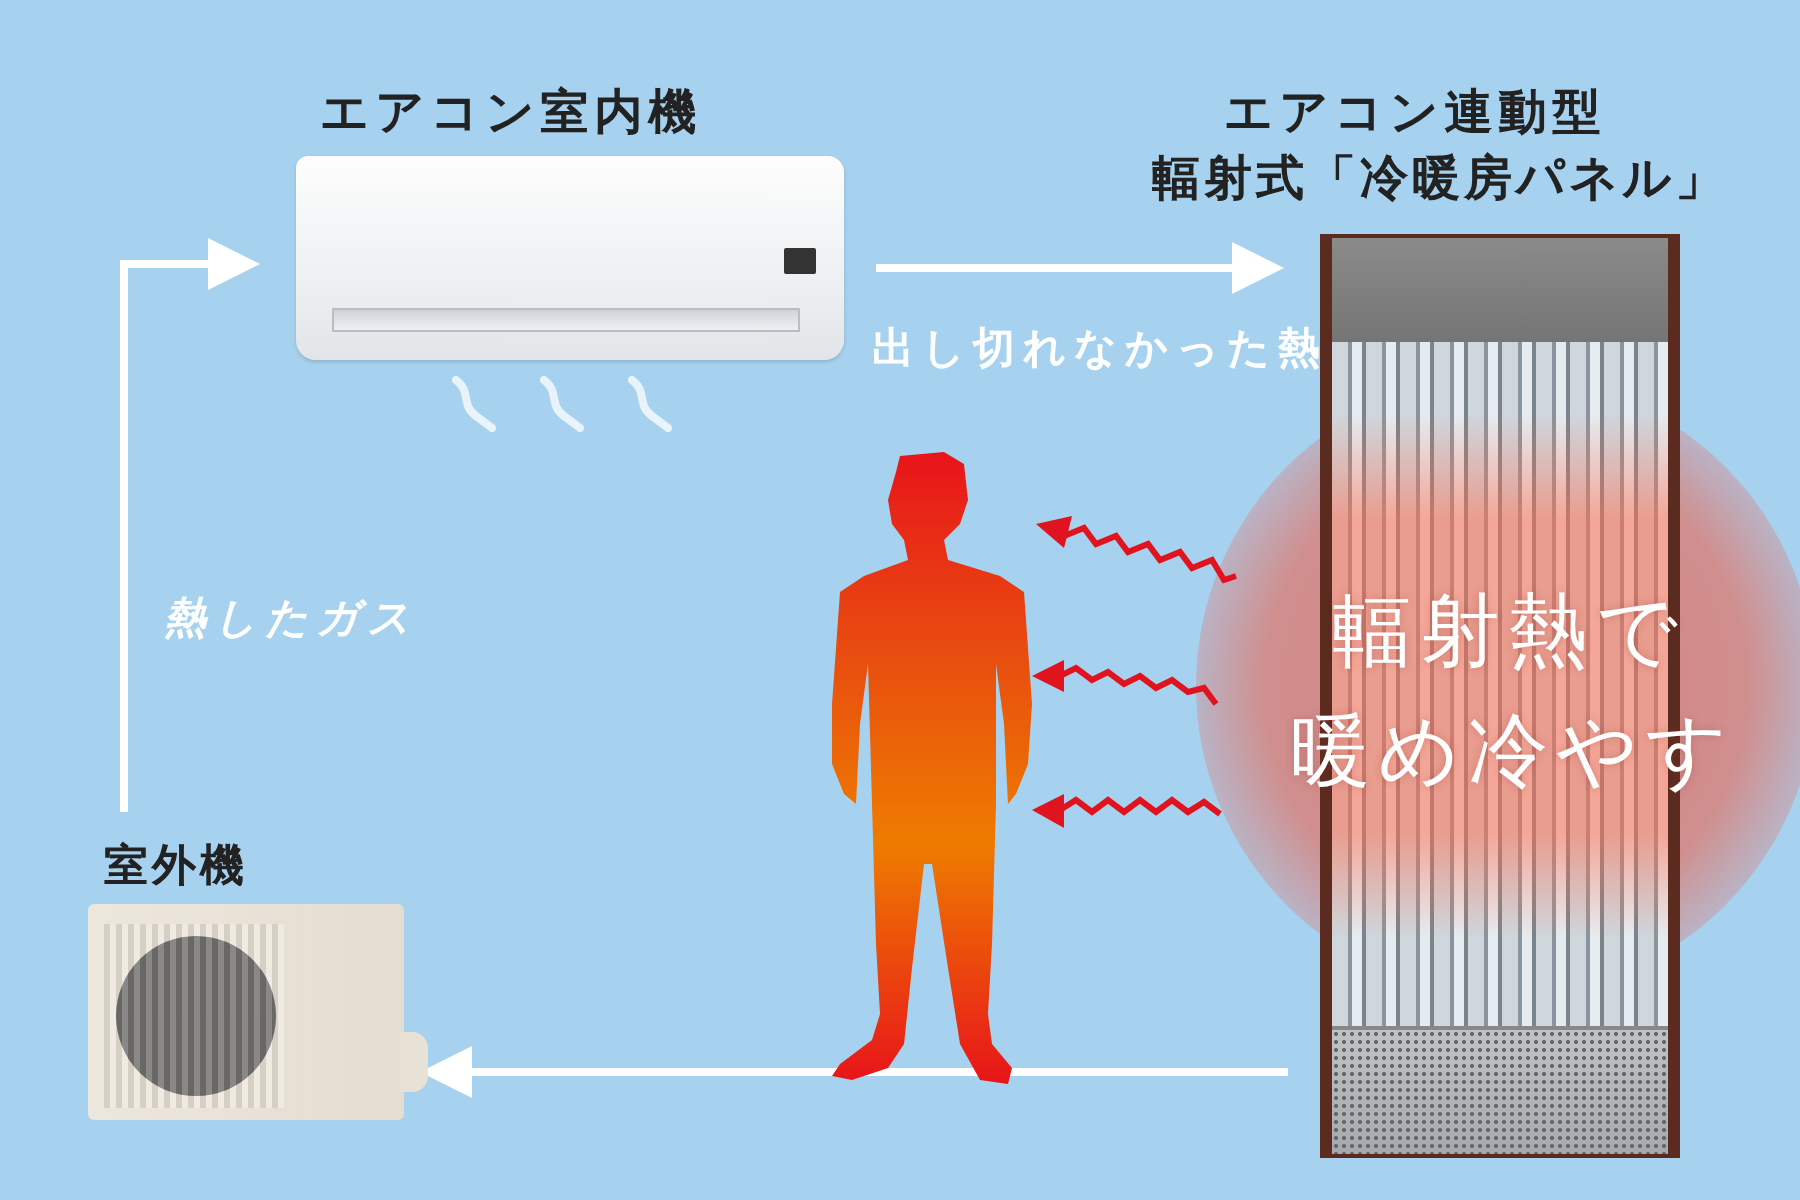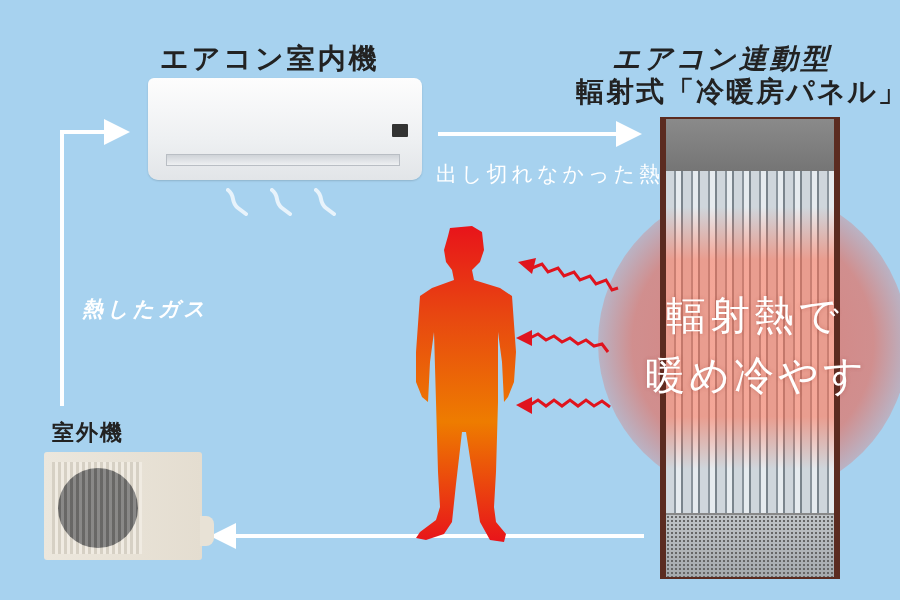--- a/index.html
+++ b/index.html
@@ -1,19 +1,19 @@
 <!DOCTYPE html>
 <html><head>
 <meta charset="utf-8">
 <style>
   html, body { margin:0; padding:0; }
   body { width:900px; height:600px; overflow:hidden; background:#a7d2ef; position:relative;
          font-family:"DejaVu Sans", "Liberation Sans", sans-serif; }
   .abs { position:absolute; }
-  .label-dark { color:#222; font-weight:bold; letter-spacing:3px; font-size:28px; white-space:nowrap; }
+  .label-dark { color:#222; font-weight:bold; letter-spacing:3px; font-size:24px; white-space:nowrap; }
   .label-white { color:#fff; font-weight:bold; letter-spacing:4px; font-size:21px; white-space:nowrap; }
   .line { background:#fff; position:absolute; }
   
   .indoor { left:148px; top:78px; width:274px; height:102px; background:linear-gradient(#fdfdfd,#eef0f2 60%,#e2e5e8); border-radius:6px 8px 10px 10px; box-shadow:0 1px 2px rgba(0,0,0,.15); }
   .indoor .vent { position:absolute; left:18px; right:22px; bottom:14px; height:10px; background:linear-gradient(#cfd3d8,#eef0f2); border:1px solid #b9bec4; }
   .indoor .display { position:absolute; right:14px; top:46px; width:16px; height:13px; background:#333; border-radius:1px; }
   .airflow { position:absolute; top:188px; width:22px; height:28px; }
   
   .panel { left:660px; top:117px; width:180px; height:462px; background:#5b2b20; }
   .panel-top { position:absolute; left:6px; right:6px; top:2px; height:52px; background:linear-gradient(#8a8a8a,#757575); }
@@ -29,21 +29,21 @@
   .outdoor { left:44px; top:452px; width:158px; height:108px; background:linear-gradient(90deg,#ece7dd,#e4ddd0); border-radius:3px; }
   .outdoor .grille { position:absolute; left:8px; top:10px; width:90px; height:92px; background:repeating-linear-gradient(90deg,#d6d0c4 0 3px,#f0ebe2 3px 6px),#e0d9cc; }
   .outdoor .fan { position:absolute; left:14px; top:16px; width:80px; height:80px; border-radius:50%; background:repeating-linear-gradient(90deg,#555 0 3px,#777 3px 6px); opacity:.85; }
   .outdoor .side { position:absolute; right:-12px; top:64px; width:14px; height:30px; background:#e8e2d6; border-radius:0 8px 8px 0; }
 </style>
 </head>
 <body>
 
 <div class="abs label-dark" style="left:160px;top:40px;">エアコン室内機</div>
 
-<div class="abs label-dark" style="left:612px;top:40px;font-style:italic;">エアコン連動型</div>
+<div class="abs label-dark" style="left:612px;top:40px;">エアコン連動型</div>
 <div class="abs label-dark" style="left:576px;top:73px;letter-spacing:2px;">輻射式「冷暖房パネル」</div>
 
 <div class="abs indoor">
   <div class="vent"></div>
   <div class="display"></div>
 </div>
 
 <svg class="airflow" style="left:226px" viewBox="0 0 22 28">
     <path d="M2 2 C10 8,4 14,12 20 S20 26,20 26" stroke="#e8f3fb" stroke-width="4" fill="none" stroke-linecap="round"></path>
   </svg>
@@ -64,21 +64,21 @@
 <svg class="abs" style="left:616px;top:121px;" width="26" height="26" viewBox="0 0 26 26">
     <polygon points="0,0 26,13 0,26" fill="#fff"></polygon>
   </svg>
 
 <div class="line" style="left:232px;top:534px;width:412px;height:4px;"></div>
 <svg class="abs" style="left:210px;top:523px;" width="26" height="26" viewBox="0 0 26 26">
     <polygon points="26,0 0,13 26,26" fill="#fff"></polygon>
   </svg>
 
 <div class="abs label-white" style="left:82px;top:295px;font-style:italic;">熱したガス</div>
-<div class="abs label-white" style="left:436px;top:160px;font-weight:normal;text-align:center;">出し切れなかった熱</div>
+<div class="abs label-white" style="left:436px;top:160px;font-weight:bold;text-align:center;">出し切れなかった熱</div>
 
 <div class="abs glow"></div>
 
 <div class="abs panel">
   <div class="panel-top"></div>
   <div class="panel-fins"></div>
   <div class="panel-glow"></div>
   <div class="panel-bottom"></div>
 </div>
 

